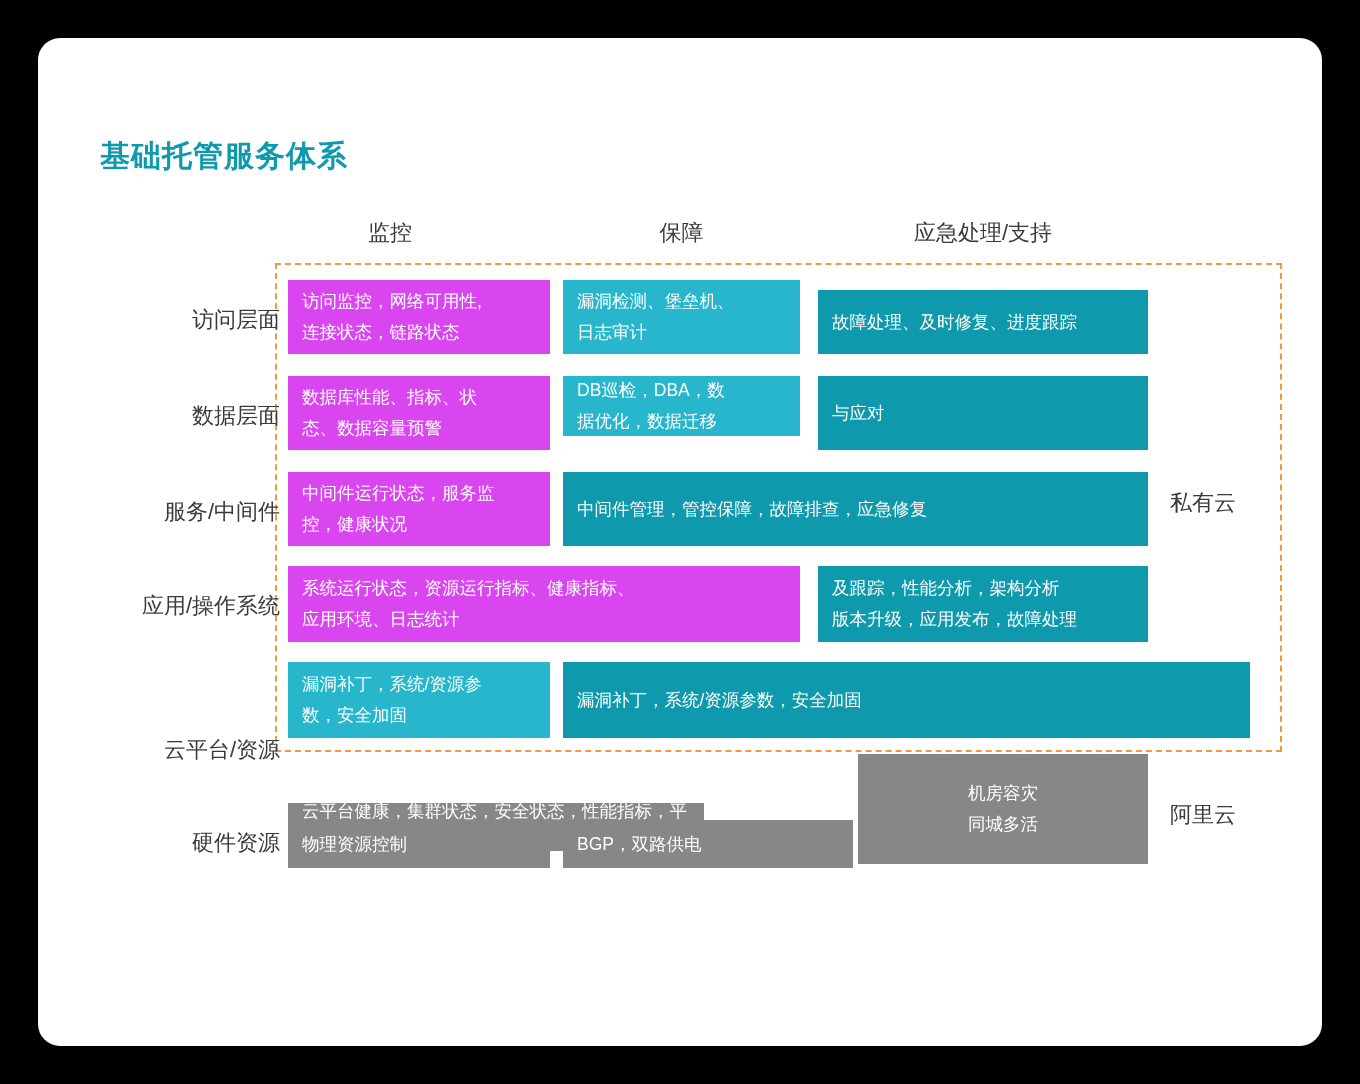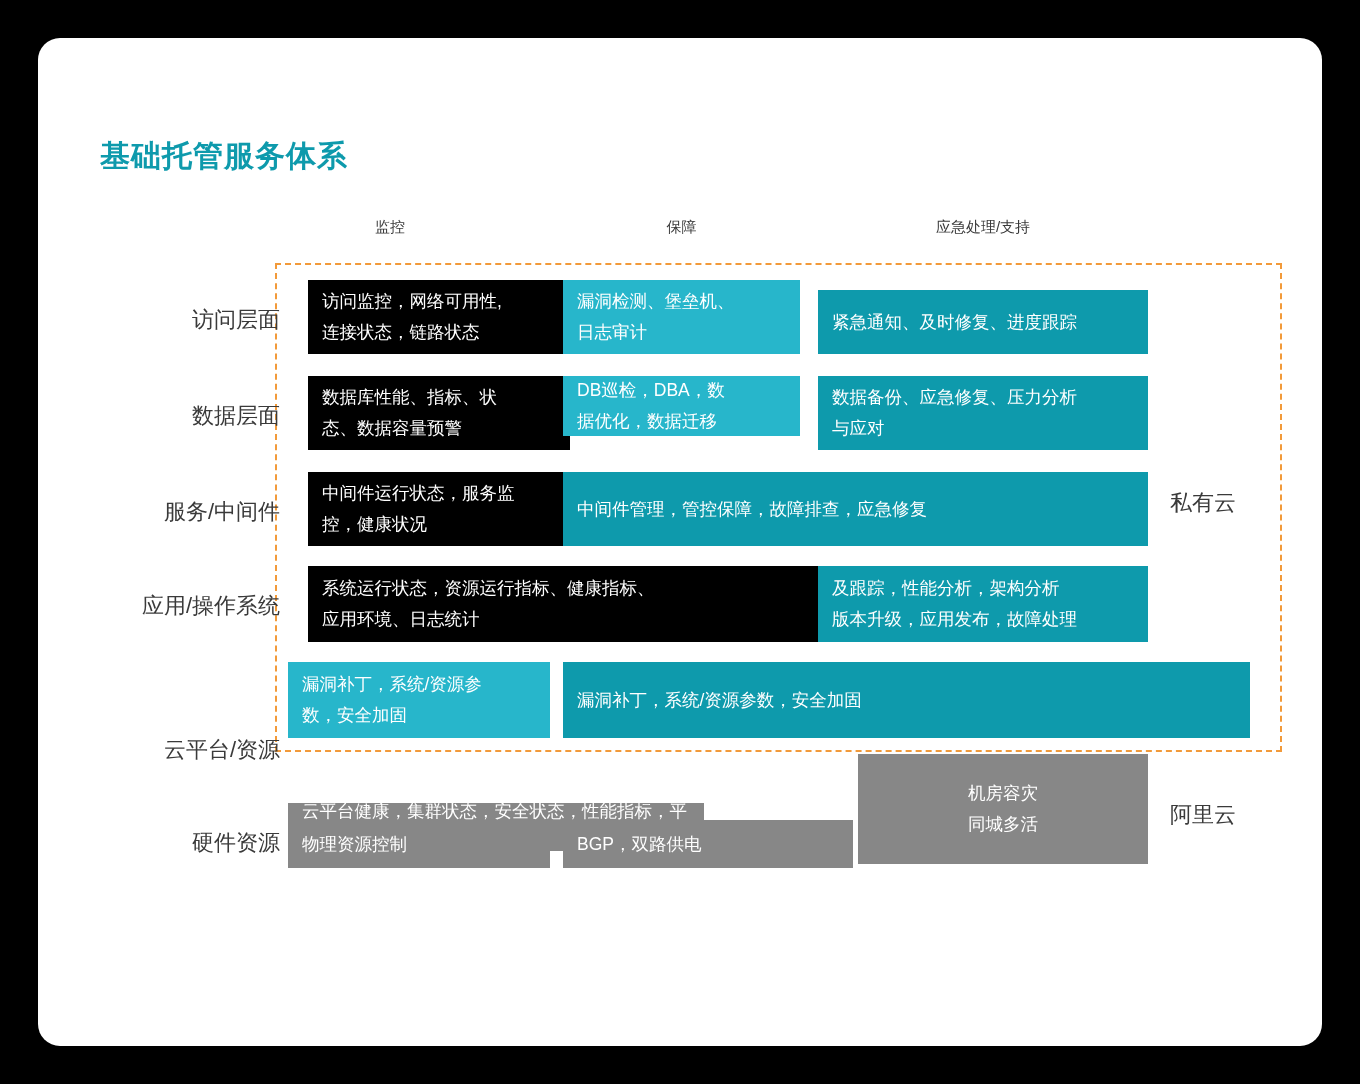--- a/index.html
+++ b/index.html
@@ -1,27 +1,27 @@
 <!DOCTYPE html>
 <html><head>
 <meta charset="utf-8">
 <style>
   html,body{margin:0;padding:0;background:#000;}
   body{width:1360px;height:1084px;font-family:"Liberation Sans","DejaVu Sans",sans-serif;}
   .card{position:absolute;left:38px;top:38px;width:1284px;height:1008px;background:#fff;border-radius:22px;overflow:hidden;}
   .title{position:absolute;left:62px;top:98px;font-size:30px;font-weight:bold;color:#0E9AAC;letter-spacing:1px;white-space:nowrap;}
-  .colhead{position:absolute;top:180px;font-size:15px;color:#3a3a3a;text-align:center;white-space:nowrap;}
+  .colhead{position:absolute;top:180px;font-size:22px;color:#3a3a3a;text-align:center;white-space:nowrap;}
   .ch1{left:222px;width:260px;}
   .ch2{left:525px;width:237px;}
   .ch3{left:780px;width:330px;}
   .dashbox{position:absolute;left:237px;top:225px;width:1007px;height:489px;border:2px dashed #F29A3A;box-sizing:border-box;}
   .rowlabel{position:absolute;font-size:22px;color:#3a3a3a;text-align:right;white-space:nowrap;}
   .sidelabel{position:absolute;font-size:22px;color:#3a3a3a;white-space:nowrap;}
   .cell{position:absolute;color:#fff;font-size:17.5px;line-height:31px;box-sizing:border-box;padding:0 14px;display:flex;align-items:center;}
-  .c-light{background:#000000;margin-left:20px;}
+  .c-light{background:#d946ef;}
   .c-mid{background:#27B6CB;}
   .c-dark{background:#0E9AAC;}
   .c-gray{background:#878787;}
   .cell span{display:block;}
   .ctr{justify-content:center;text-align:center;}
 </style>
 </head>
 <body>
 
 <div class="card">
@@ -51,39 +51,38 @@
     </div>
   </div>
   <div class="cell c-mid" style="left:525px;top:242px;width:237px;height:74px;">
     <div>
       <span>漏洞检测、堡垒机、</span>
       <span>日志审计</span>
     </div>
   </div>
   <div class="cell c-dark" style="left:780px;top:252px;width:330px;height:64px;">
     <div>
-        <span>紧急通知、及时修复、进度跟踪</span>
+        <span>故障处理、及时修复、进度跟踪</span>
       </div>
   </div>
 
   <div class="cell c-light" style="left:250px;top:338px;width:262px;height:74px;">
     <div>
       <span>数据库性能、指标、状</span>
       <span>态、数据容量预警</span>
     </div>
   </div>
   <div class="cell c-mid" style="left:525px;top:338px;width:237px;height:60px;">
     <div>
       <span>DB巡检，DBA，数</span>
       <span>据优化，数据迁移</span>
     </div>
   </div>
   <div class="cell c-dark" style="left:780px;top:338px;width:330px;height:74px;">
     <div>
-      <span>数据备份、应急修复、压力分析</span>
       <span>与应对</span>
     </div>
   </div>
 
   <div class="cell c-light" style="left:250px;top:434px;width:262px;height:74px;">
     <div>
       <span>中间件运行状态，服务监</span>
       <span>控，健康状况</span>
     </div>
   </div>

